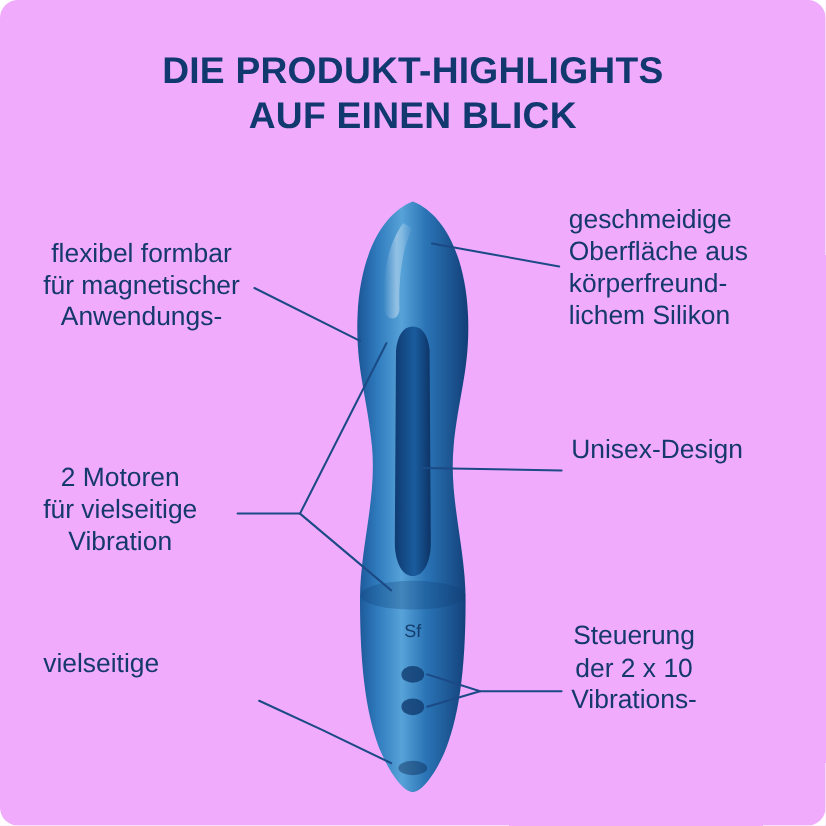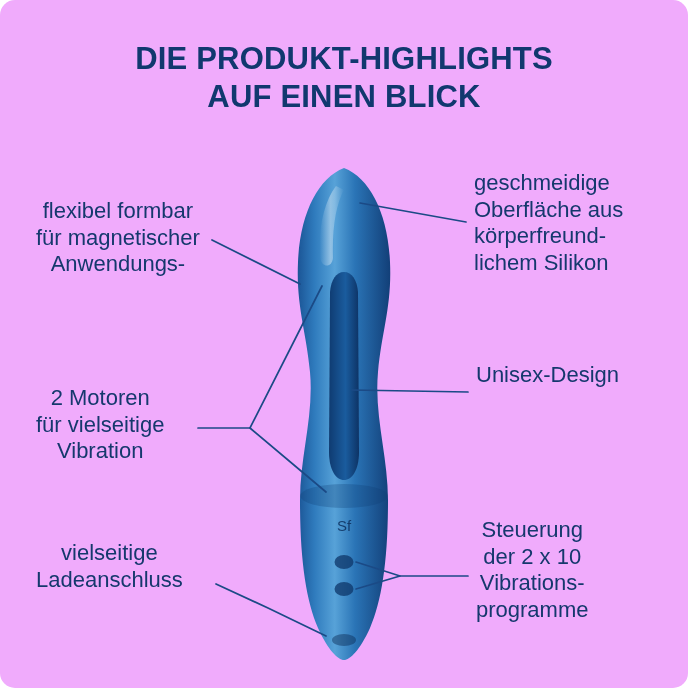--- a/index.html
+++ b/index.html
@@ -151,33 +151,31 @@
   </div>
 
   <div class="callout right" id="c-unisex">
     <span class="ln">Unisex-Design</span>
   </div>
 
   <div class="callout right" id="c-control">
     <span class="ln">Steuerung</span>
     <span class="ln">der 2 x 10</span>
     <span class="ln">Vibrations-</span>
-    <span class="ln">programme</span>
   </div>
 
   <div class="callout left" id="c-flexible">
     <span class="ln">flexibel formbar</span>
     <span class="ln">für magnetischer</span>
     <span class="ln">Anwendungs-</span>
   </div>
 
   <div class="callout left" id="c-motors">
     <span class="ln">2 Motoren</span>
     <span class="ln">für vielseitige</span>
     <span class="ln">Vibration</span>
   </div>
 
   <div class="callout left" id="c-magnetic">
     <span class="ln">vielseitige</span>
-    <span class="ln">Ladeanschluss</span>
   </div>
 
 </div>
 
 </body></html>

